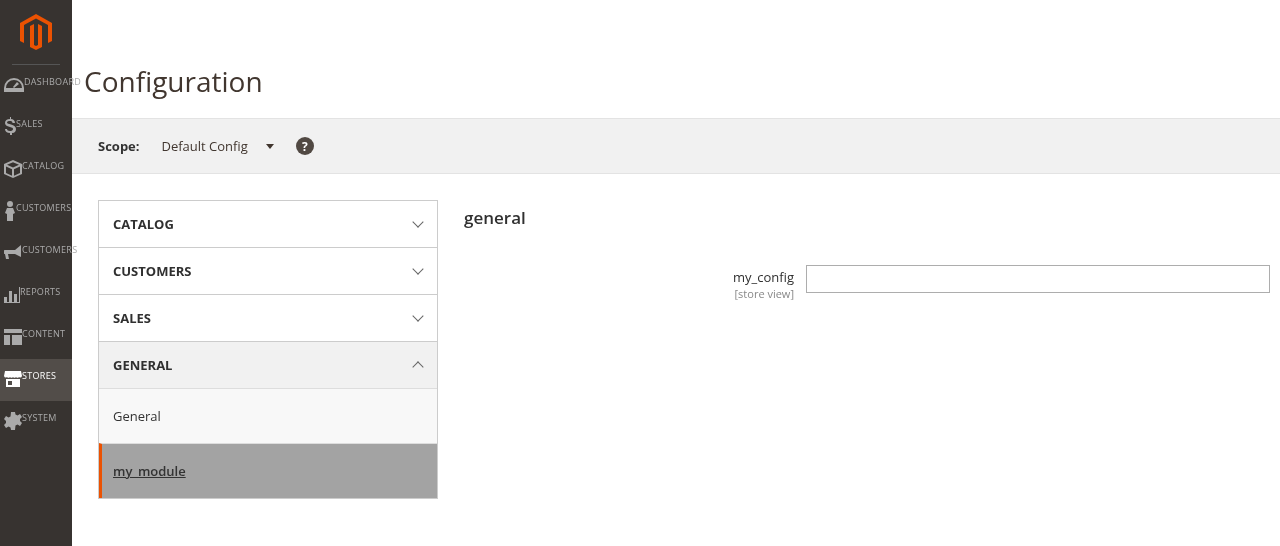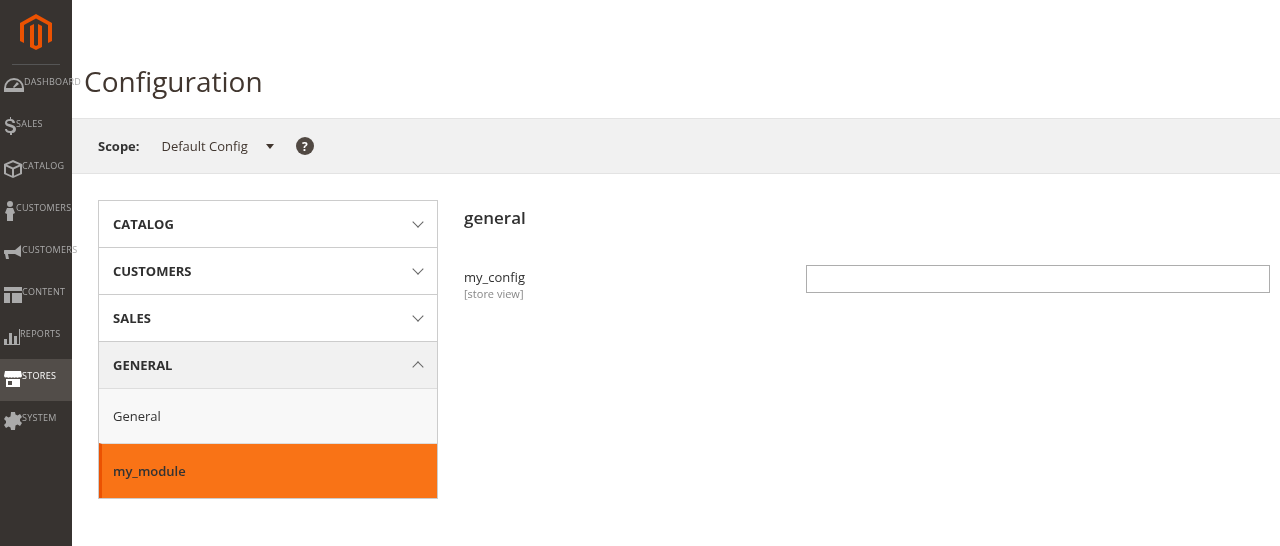--- a/index.html
+++ b/index.html
@@ -32,26 +32,26 @@
     .config-section { border: 1px solid #ccc; border-bottom: none; background: #fff; }
     .config-section:last-child { border-bottom: 1px solid #ccc; }
     .config-header { display: flex; justify-content: space-between; align-items: center; padding: 14px 14px; font-weight: 700; font-size: 13px; text-transform: uppercase; cursor: pointer; color: #303030; }
     .config-section.expanded .config-header { background: #f1f1f1; }
     .chev { width: 10px; height: 10px; position: relative; }
     .chev::before { content: ''; position: absolute; width: 7px; height: 7px; border-right: 1.5px solid #666; border-bottom: 1.5px solid #666; transform: rotate(45deg); top: -1px; left: 1px; }
     .config-section.expanded .chev::before { transform: rotate(-135deg); top: 3px; }
     .config-sub { display: none; }
     .config-section.expanded .config-sub { display: block; }
     .sub-item { padding: 18px 14px; font-size: 13px; color: #333; cursor: pointer; border-top: 1px solid #ddd; background: #f8f8f8; }
-    .sub-item.active { background: #f97316; border-left: 3px solid #eb5202; padding-left: 11px; font-weight: 600; color: #333; }
+    .sub-item.active { background: #a3a3a3; border-left: 3px solid #eb5202; padding-left: 11px; font-weight: 600; color: #333; text-decoration: underline; }
     
     .config-form { flex: 1; padding-top: 0; }
     .section-title { font-size: 17px; color: #303030; font-weight: 600; padding: 6px 0 36px 0; }
     .field-row { display: flex; align-items: flex-start; gap: 12px; }
-    .field-label-wrap { width: 330px; padding-top: 2px; }
+    .field-label-wrap { width: 330px; text-align: right; padding-top: 2px; }
     .field-label { font-size: 13px; color: #303030; }
     .field-scope { font-size: 11px; color: #888; display: block; }
     .field-input { flex: 1; }
     .field-input input { width: 100%; height: 28px; border: 1px solid #adadad; padding: 0 8px; font-size: 13px; }
   </style>
 </head>
 <body>
 
 <div class="container">
   <aside class="sidebar">
@@ -102,34 +102,34 @@
       <span class="icon">
         <svg width="18" height="16" viewBox="0 0 18 16">
             <path fill="currentColor" d="M17 0v12l-6-3H4l1 5H2l-1-5a2 2 0 0 1 0-4h10z"></path>
           </svg>
       </span>
       <span class="label">CUSTOMERS</span>
     </div>
 
     <div class="nav-item">
       <span class="icon">
+        <svg width="16" height="16" viewBox="0 0 16 16">
+            <path fill="currentColor" d="M0 10h3v6H0zm5-6h3v12H5zm5 3h3v9h-3zm5-7h1v16h-1zM0 15h16v1H0z"></path>
+          </svg>
+      </span>
+      <span class="label">REPORTS</span>
+    </div>
+
+    <div class="nav-item">
+      <span class="icon">
         <svg width="18" height="16" viewBox="0 0 18 16">
             <path fill="currentColor" d="M0 0h18v4H0zm0 6h6v10H0zm8 0h10v10H8z"></path>
           </svg>
       </span>
       <span class="label">CONTENT</span>
-    </div>
-
-    <div class="nav-item">
-      <span class="icon">
-        <svg width="16" height="16" viewBox="0 0 16 16">
-            <path fill="currentColor" d="M0 10h3v6H0zm5-6h3v12H5zm5 3h3v9h-3zm5-7h1v16h-1zM0 15h16v1H0z"></path>
-          </svg>
-      </span>
-      <span class="label">REPORTS</span>
     </div>
 
     <div class="nav-item active">
       <span class="icon">
         <svg width="18" height="16" viewBox="0 0 18 16">
             <path fill="currentColor" d="M1 0h16l1 5a2 2 0 0 1-3 1 2 2 0 0 1-3 0 2 2 0 0 1-3 0 2 2 0 0 1-3 0 2 2 0 0 1-3 0 2 2 0 0 1-3-1zM2 8h14v8H2zm2 2v4h4v-4z"></path>
           </svg>
       </span>
       <span class="label">STORES</span>
     </div>

